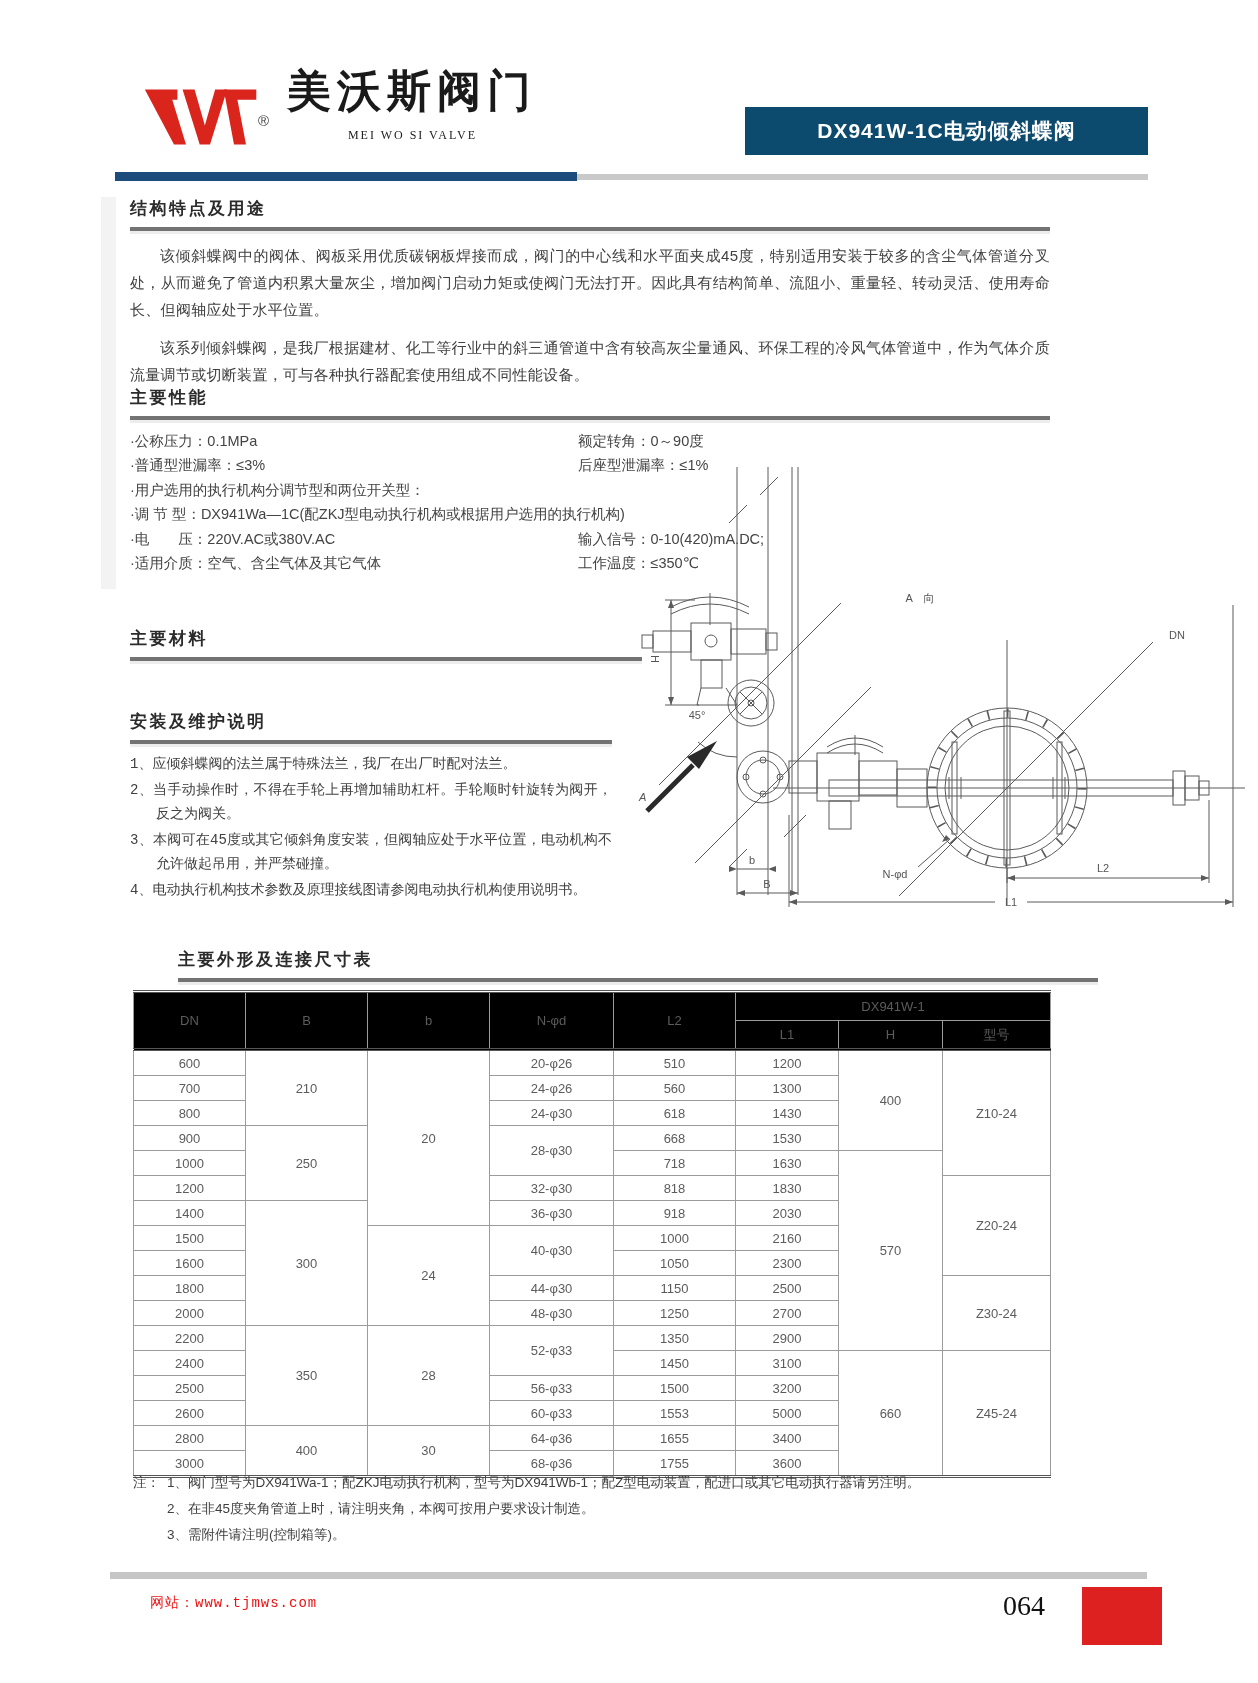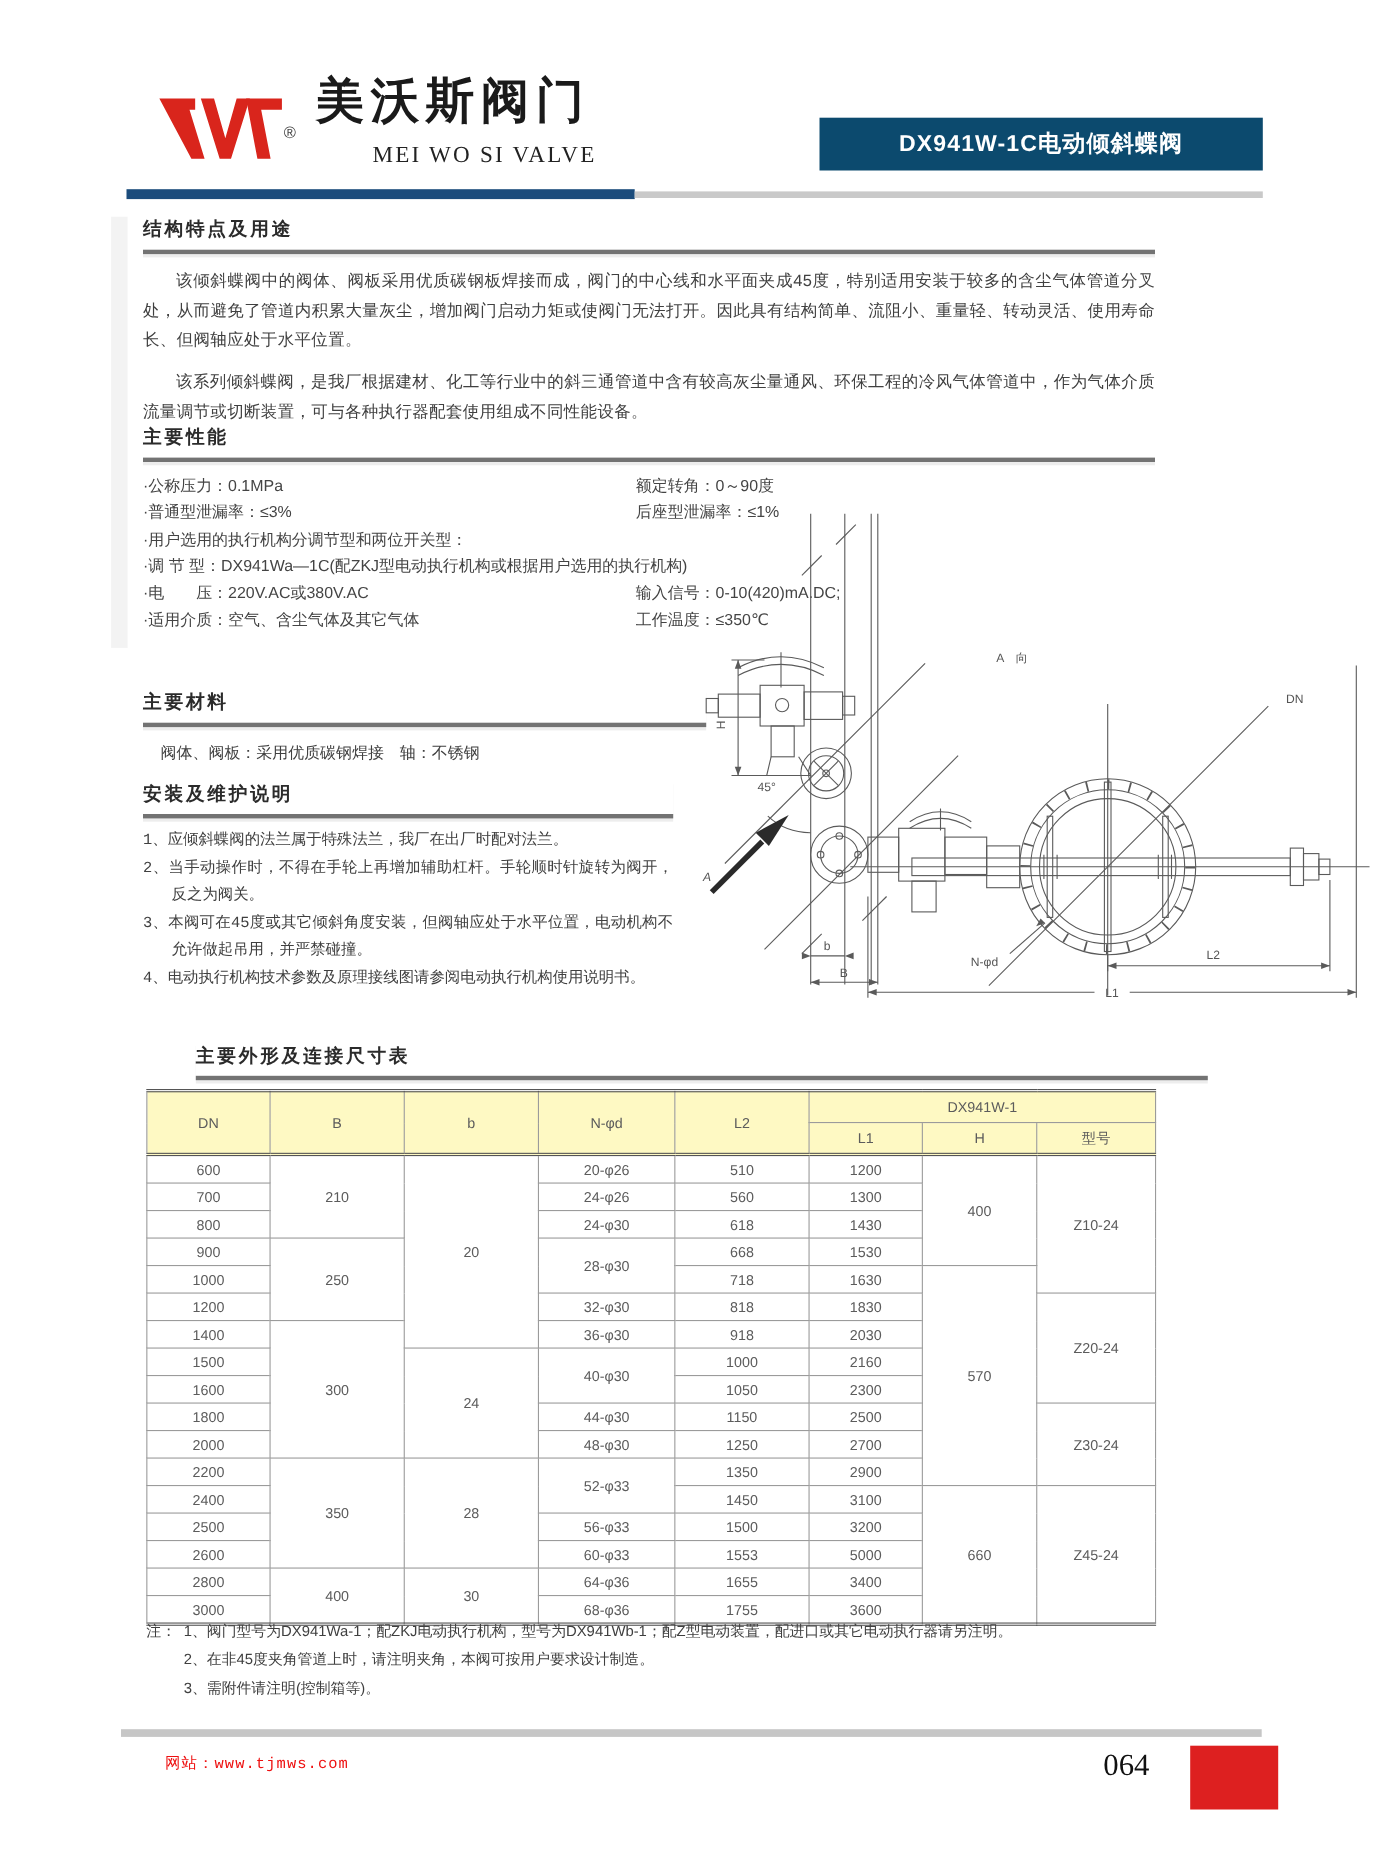--- a/index.html
+++ b/index.html
@@ -5,22 +5,22 @@
   html,body{margin:0;padding:0;background:#ffffff;}
   .page{position:relative;width:1258px;height:1683px;background:#fff;overflow:hidden;
         font-family:"Liberation Sans","DejaVu Sans",sans-serif;color:#3c3c3c;}
   .gutter-strip{position:absolute;left:101px;top:197px;width:15px;height:392px;background:#f3f3f3;}
 
   
   .logo-mark{position:absolute;left:138px;top:72px;}
   .reg{position:absolute;left:258px;top:112px;font-size:15px;color:#444;}
   .brand-cn{position:absolute;left:287px;top:62px;width:270px;font-family:"Liberation Serif","DejaVu Serif",serif;
             font-weight:bold;font-size:44px;letter-spacing:6px;color:#1a1a1a;white-space:nowrap;}
-  .brand-en{position:absolute;left:308px;top:128px;width:265px;text-align:center;font-family:"Liberation Serif","DejaVu Serif",serif;
-            font-size:21px;letter-spacing:2px;color:#222;white-space:nowrap;}
+  .brand-en{position:absolute;left:280px;top:128px;width:265px;text-align:center;font-family:"Liberation Serif","DejaVu Serif",serif;
+            font-size:12px;letter-spacing:2px;color:#222;white-space:nowrap;}
   .title-box{position:absolute;left:745px;top:107px;width:403px;height:48px;background:#0c4a6e;
              color:#fff;font-size:21px;font-weight:bold;text-align:center;line-height:48px;letter-spacing:1px;}
   .rule{position:absolute;left:115px;top:172px;width:1033px;height:9px;display:flex;}
   .rule-blue{width:462px;height:9px;background:#1b4c7c;}
   .rule-gray{flex:1;height:6px;margin-top:2px;background:#c9c9c9;}
 
   
   section{position:absolute;}
   .sec-h{margin:0;font-size:17px;font-weight:bold;color:#2b2b2b;letter-spacing:2.5px;
          padding-bottom:7px;border-bottom:4px solid #737373;box-shadow:0 3px 0 rgba(0,0,0,0.07);}
@@ -43,21 +43,21 @@
   
   .drawing{position:absolute;left:613px;top:455px;}
   .dline{stroke:#5a5a5a;stroke-width:1;fill:none;}
   .dlab{font-size:11px;fill:#555;}
   .dfill{fill:#5a5a5a;stroke:none;}
 
   
   #dim-table{position:absolute;left:133px;top:990px;width:917px;border-collapse:collapse;table-layout:fixed;
              font-size:13px;color:#5c5c5c;border-top:3px double #555;border-bottom:3px double #555;}
   #dim-table th,#dim-table td{border:1px solid #9b9b9b;text-align:center;padding:0 2px;font-weight:400;}
-  #dim-table thead th{background:#fef9c3;height:27px;}
+  #dim-table thead th{background:#000000;height:27px;}
   #dim-table td{height:24px;background:#fff;}
   #dim-table tbody tr:first-child td{border-top:3px double #555;}
 
   
   #notes{position:absolute;left:133px;top:1470px;width:960px;display:flex;font-size:13.5px;color:#3f3f3f;}
   .note-prefix{flex:0 0 34px;line-height:26px;}
   .note-item{line-height:26px;white-space:nowrap;}
 
   
   .footer-bar{position:absolute;left:110px;top:1572px;width:1037px;height:7px;background:#c6c6c6;}
@@ -118,21 +118,20 @@
         </div>
         <div class="perf-row">
           <span class="perf-l">·适用介质：空气、含尘气体及其它气体</span>
           <span class="perf-r">工作温度：≤350℃</span>
         </div>
       </div>
   </section>
 
   <section id="materials">
     <h2 class="sec-h">主要材料</h2>
-    <p class="mat-p">阀体、阀板：采用优质碳钢焊接　轴：不锈钢</p>
   </section>
 
   <section id="install">
     <h2 class="sec-h">安装及维护说明</h2>
     <div class="inst-wrap">
         <div class="inst-item">1、应倾斜蝶阀的法兰属于特殊法兰，我厂在出厂时配对法兰。</div>
         <div class="inst-item">2、当手动操作时，不得在手轮上再增加辅助杠杆。手轮顺时针旋转为阀开，反之为阀关。</div>
         <div class="inst-item">3、本阀可在45度或其它倾斜角度安装，但阀轴应处于水平位置，电动机构不允许做起吊用，并严禁碰撞。</div>
         <div class="inst-item">4、电动执行机构技术参数及原理接线图请参阅电动执行机构使用说明书。</div>
       </div>

